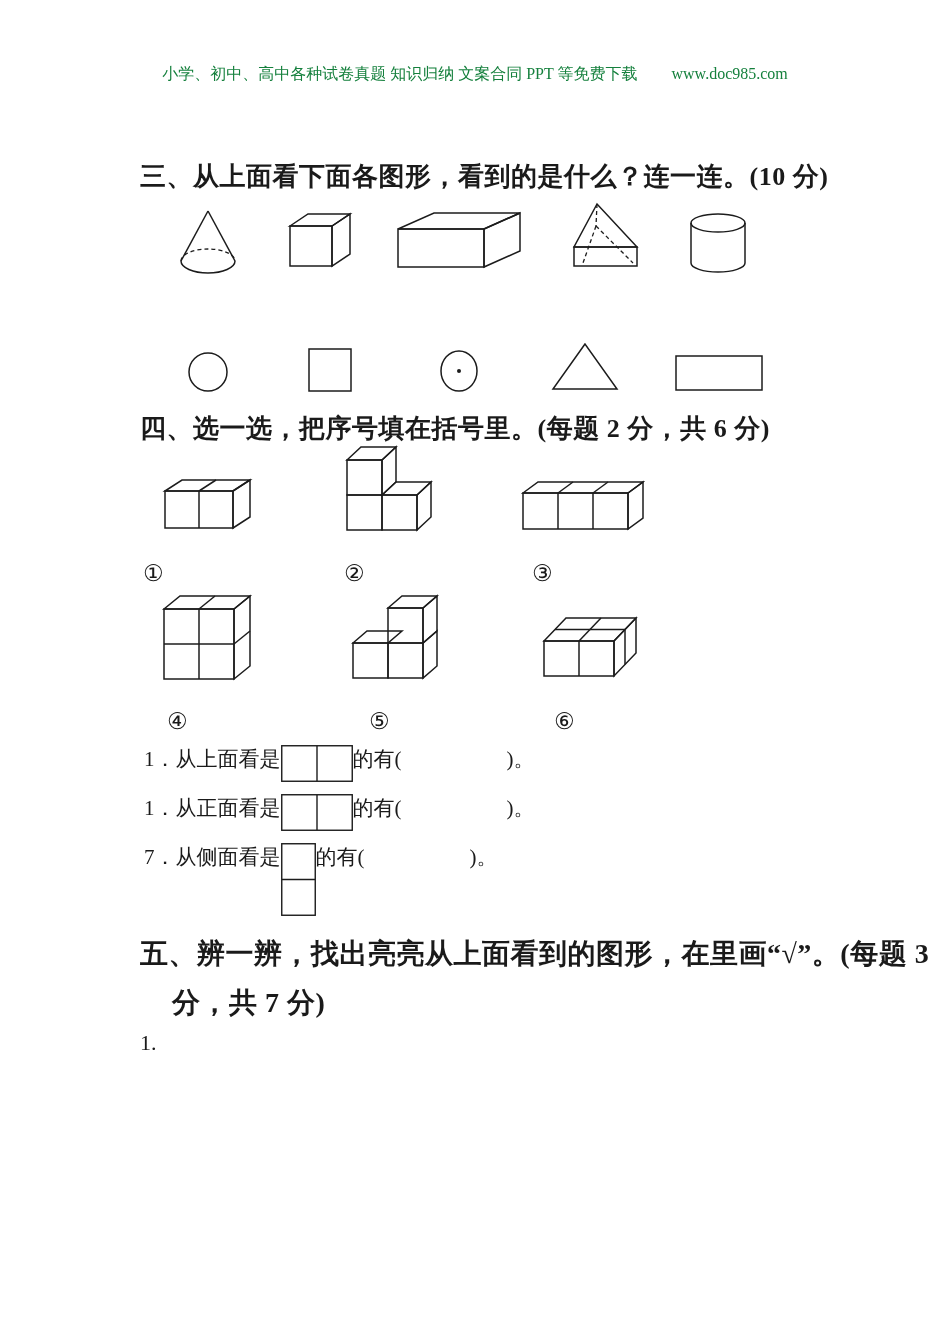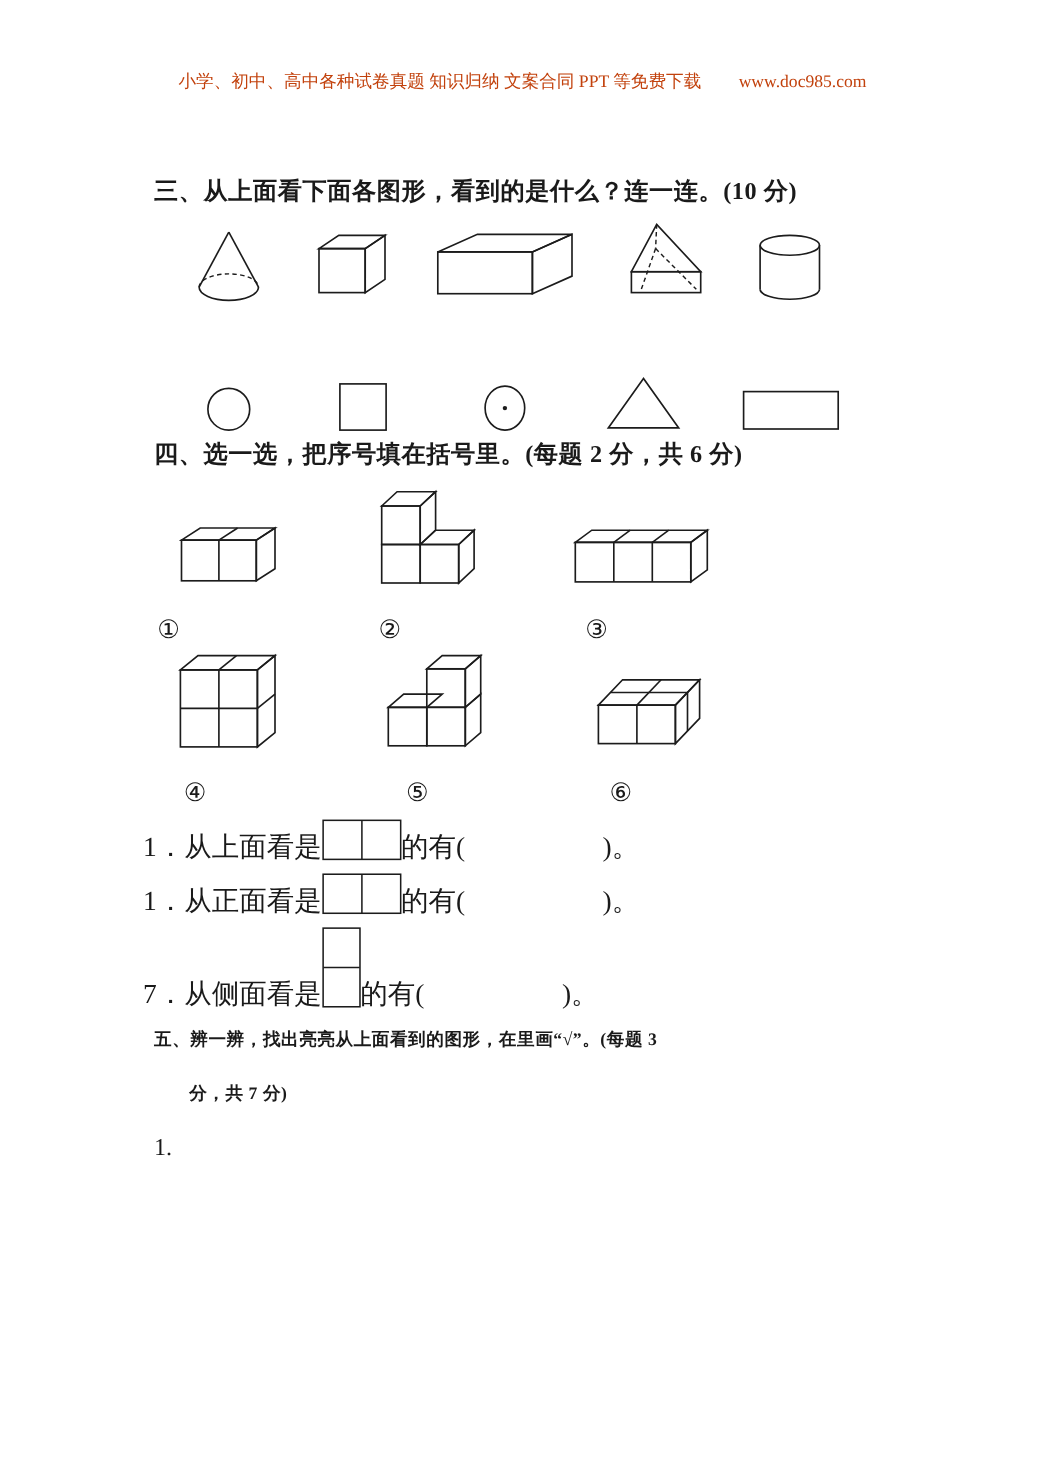--- a/index.html
+++ b/index.html
@@ -7,45 +7,45 @@
     width:950px; height:1344px;
     background:#ffffff;
     position:relative;
     font-family:"Liberation Serif","DejaVu Serif",serif;
     color:#1a1a1a;
     overflow:hidden;
   }
   .header {
     position:absolute; top:64px; left:0; width:950px;
     display:flex; justify-content:center; align-items:baseline; gap:34px;
-    font-size:16px; color:#c2410c;
+    font-size:16px; color:#15803d;
   }
   .sec-title {
     position:absolute; left:140px;
-    font-weight:bold; font-size:22px; white-space:nowrap; letter-spacing:0.5px;
+    font-weight:bold; font-size:26px; white-space:nowrap; letter-spacing:0.5px;
   }
   svg.fig { position:absolute; overflow:visible; }
   svg.fig path, svg.fig rect, svg.fig polygon, svg.fig line,
   svg.fig ellipse, svg.fig circle {
     stroke:#1c1c1c; stroke-width:1.5; fill:none; stroke-linejoin:miter; stroke-linecap:butt;
   }
   svg.fig .dashed { stroke-dasharray:4 3; stroke-width:1.3; }
   svg.fig .dot { fill:#1c1c1c; stroke:none; }
   svg.fig.qbox path, svg.fig.qbox rect, svg.fig.qbox line { stroke-width:1.4; }
   .circ-label {
     position:absolute; font-size:23px;
     font-family:"DejaVu Sans","DejaVu Serif",serif;
   }
   .qrow {
-    position:absolute; left:130px;
-    display:flex; align-items:flex-end;
-    font-size:25px; white-space:pre;
+    position:absolute; left:144px;
+    display:flex; 
+    font-size:21px; white-space:pre;
   }
   .qrow .qtext { margin-bottom:-4px; }
-  .s5-line { position:absolute; font-weight:bold; font-size:16px; white-space:nowrap; letter-spacing:0.5px; }
+  .s5-line { position:absolute; font-weight:bold; font-size:28px; white-space:nowrap; letter-spacing:0.5px; }
   .item-label { position:absolute; font-size:22px; }
 </style>
 </head>
 <body>
 
 <div class="header">
   <span>小学、初中、高中各种试卷真题 知识归纳 文案合同 PPT 等免费下载</span>
   <span>www.doc985.com</span>
 </div>
 
@@ -99,21 +99,21 @@
 </svg>
 
 <svg class="fig" style="left:551px; top:342px" width="68" height="49" viewBox="0 0 68 49">
   <polygon points="34,2 2,47 66,47"></polygon>
 </svg>
 
 <svg class="fig" style="left:675px; top:355px" width="88" height="36" viewBox="0 0 88 36">
   <rect x="1" y="1" width="86" height="34"></rect>
 </svg>
 
-<div class="sec-title" style="top:398px">四、选一选，把序号填在括号里。(每题 2 分，共 6 分)</div>
+<div class="sec-title" style="top:411px">四、选一选，把序号填在括号里。(每题 2 分，共 6 分)</div>
 
 <svg class="fig" style="left:163px; top:479px" width="90" height="51" viewBox="0 0 90 51">
   <rect x="2" y="12" width="68" height="37"></rect>
   <line x1="36" y1="12" x2="36" y2="49"></line>
   <polygon points="2,12 19,1 87,1 70,12"></polygon>
   <line x1="36" y1="12" x2="53" y2="1"></line>
   <polygon points="70,12 87,1 87,38 70,49"></polygon>
 </svg>
 
 <svg class="fig" style="left:345px; top:446px" width="88" height="85" viewBox="0 0 88 85">

